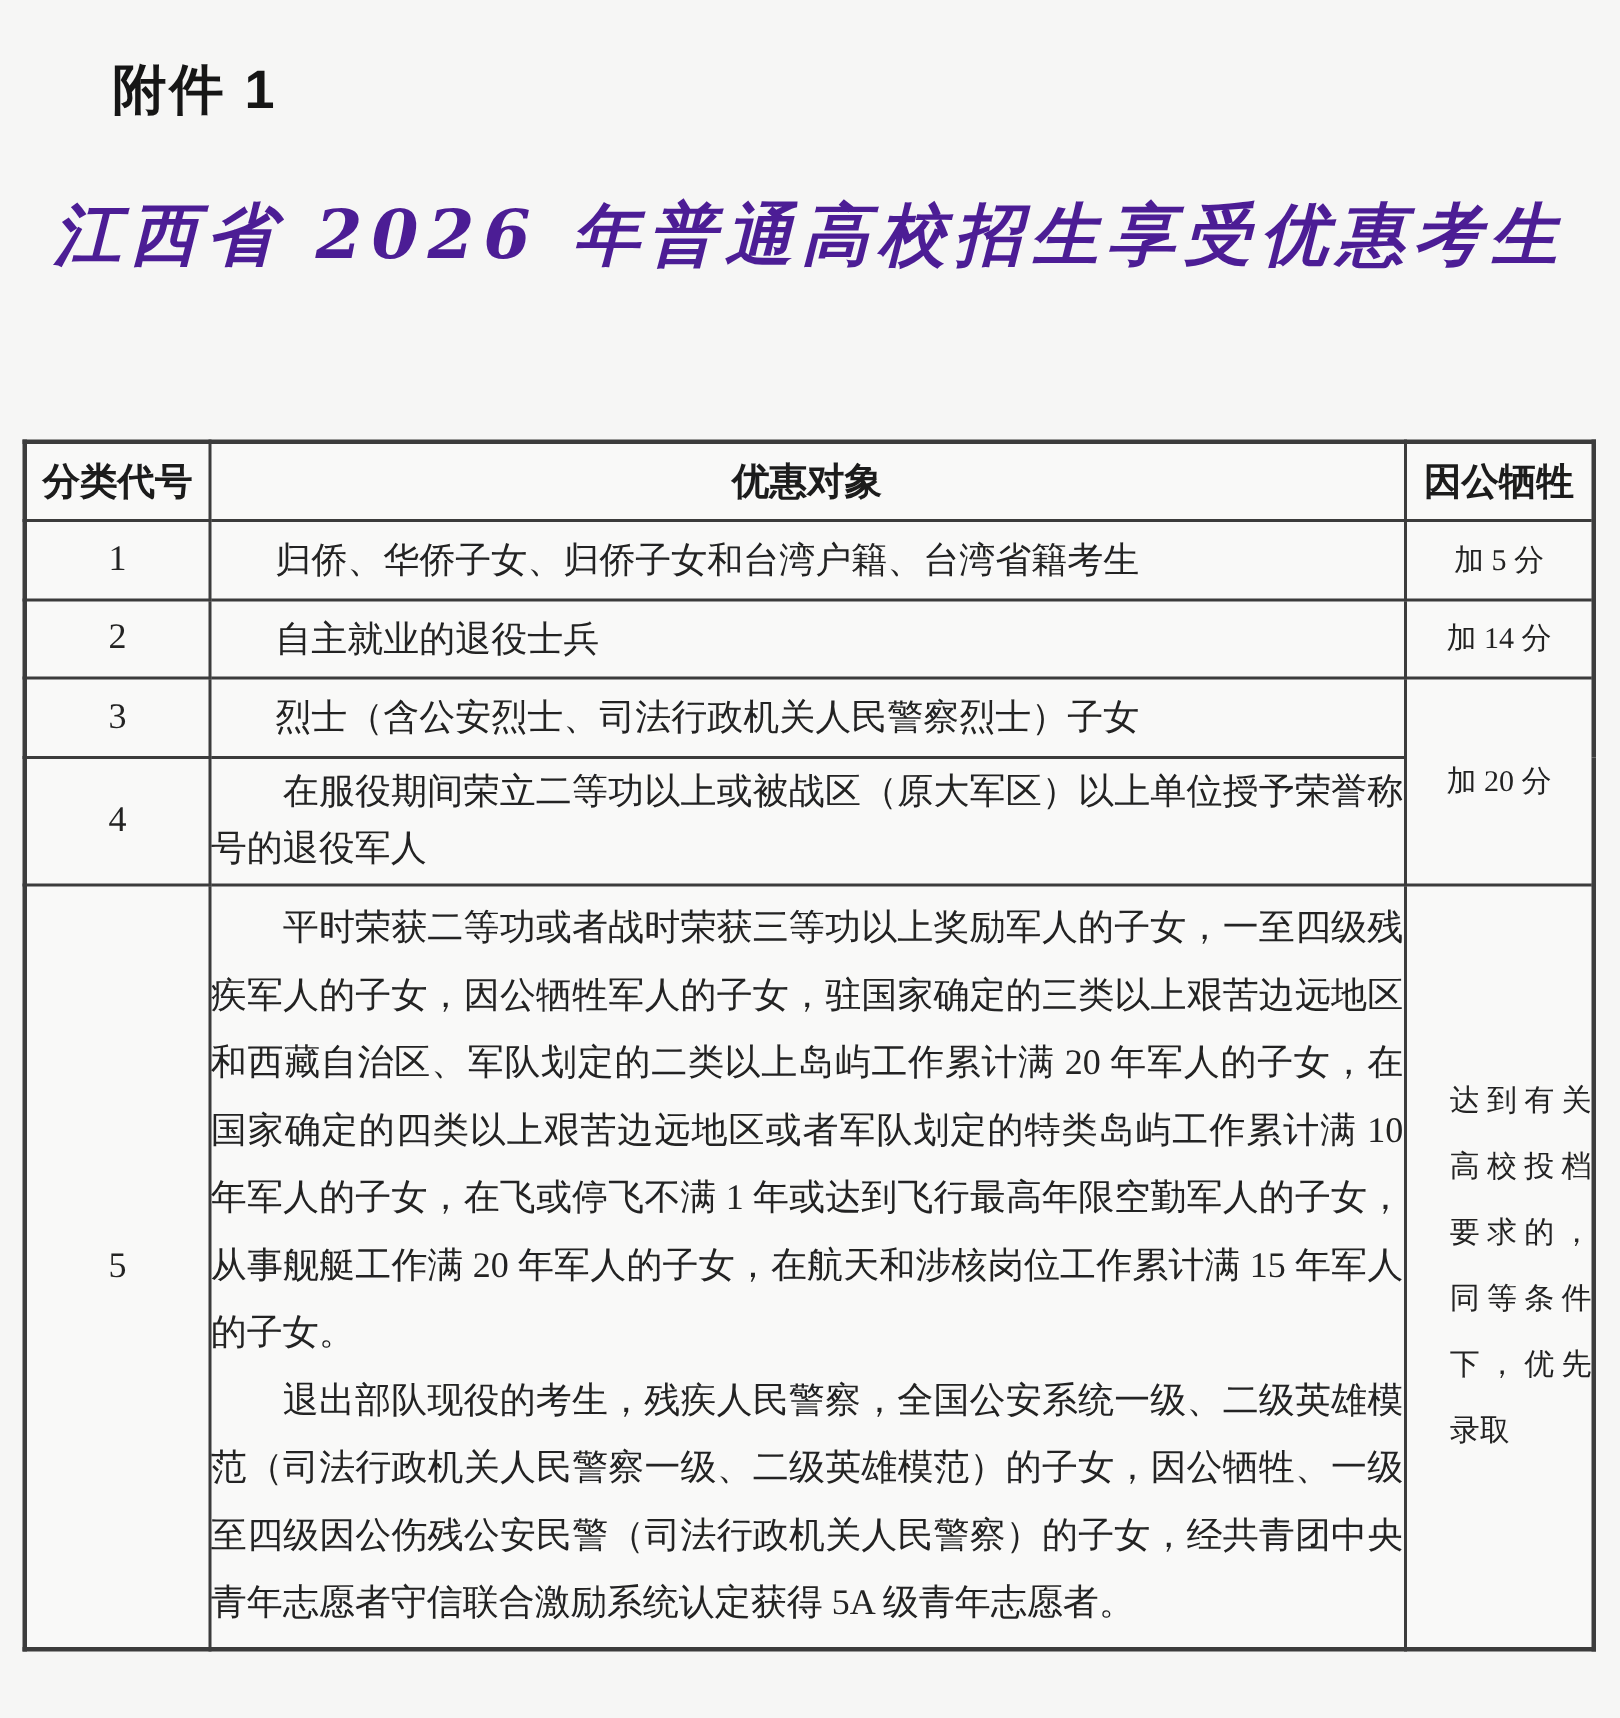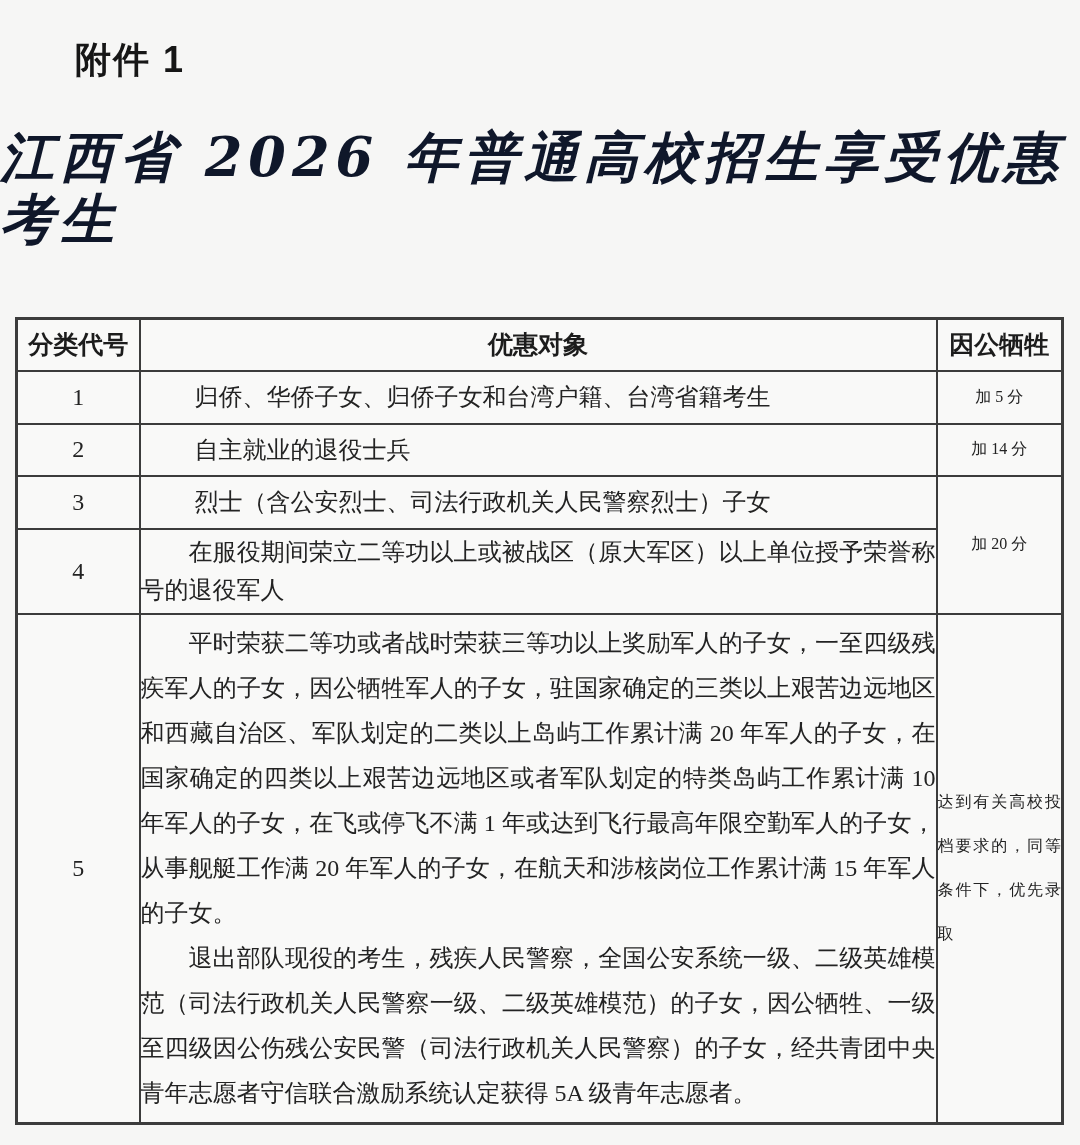--- a/index.html
+++ b/index.html
@@ -23,39 +23,39 @@
     font-weight: bold;
     font-family: "Liberation Sans", "DejaVu Sans", sans-serif;
     color: #161616;
     letter-spacing: 2px;
   }
   .doc-title {
     position: absolute;
     top: 126px;
     left: 0;
     width: 100%;
-    font-size: 54px;
+    text-align: center;
+    font-size: 45px;
     font-weight: bold;
     font-style: italic;              
     font-family: "DejaVu Serif", "Liberation Serif", cursive, serif;
-    color: #0f172a;
+    color: #4c1d95;
     letter-spacing: 6px;
     line-height: 62px;
   }
   table.classification {
     position: absolute;
     left: 15px;
     top: 293px;
     width: 1046px;
     border-collapse: collapse;
     table-layout: fixed;
     border: 3px solid #3c3c3c;
     font-size: 24px;
     color: #232323;
-    margin-top: 24px;
   }
   table.classification th,
   table.classification td {
     border: 2px solid #3c3c3c;
     box-sizing: border-box;
     padding: 0;
     vertical-align: middle;
     background: #f9f9f8;
   }
   table.classification th {
@@ -65,49 +65,50 @@
     text-align: center;
     height: 52px;
     color: #1c1c1c;
   }
   .cell-code {
     text-align: center;
     font-size: 24px;
   }
   .cell-policy {
     text-align: center;
-    font-size: 16px;
+    font-size: 20px;
     padding: 0 10px;
   }
   .cell-target {
     text-align: left;
     padding: 0 8px;
   }
   .cell-target.single-line {
-    padding-left: 54px;   
+    padding-left: 43px;   
   }
   .cell-target p {
     margin: 0;
     text-indent: 2em;
     text-align: justify;
     line-height: 38px;
   }
   .row-h1 { height: 53px; }
   .row-h2 { height: 52px; }
   .row-h3 { height: 53px; }
   .row-h4 { height: 85px; }
   .row-h5 { height: 510px; }
   .cell-target.long p {
     line-height: 45px;
   }
   .policy-wrap {
     line-height: 44px;
     text-align: left;
     display: inline-block;
     text-align: justify;
+    padding-left: 29px;
   }
 </style>
 </head>
 <body>
 
 <div class="attachment-label">附件 1</div>
 
 <div class="doc-title">
   <div>江西省 2026 年普通高校招生享受优惠考生</div>
 </div>

